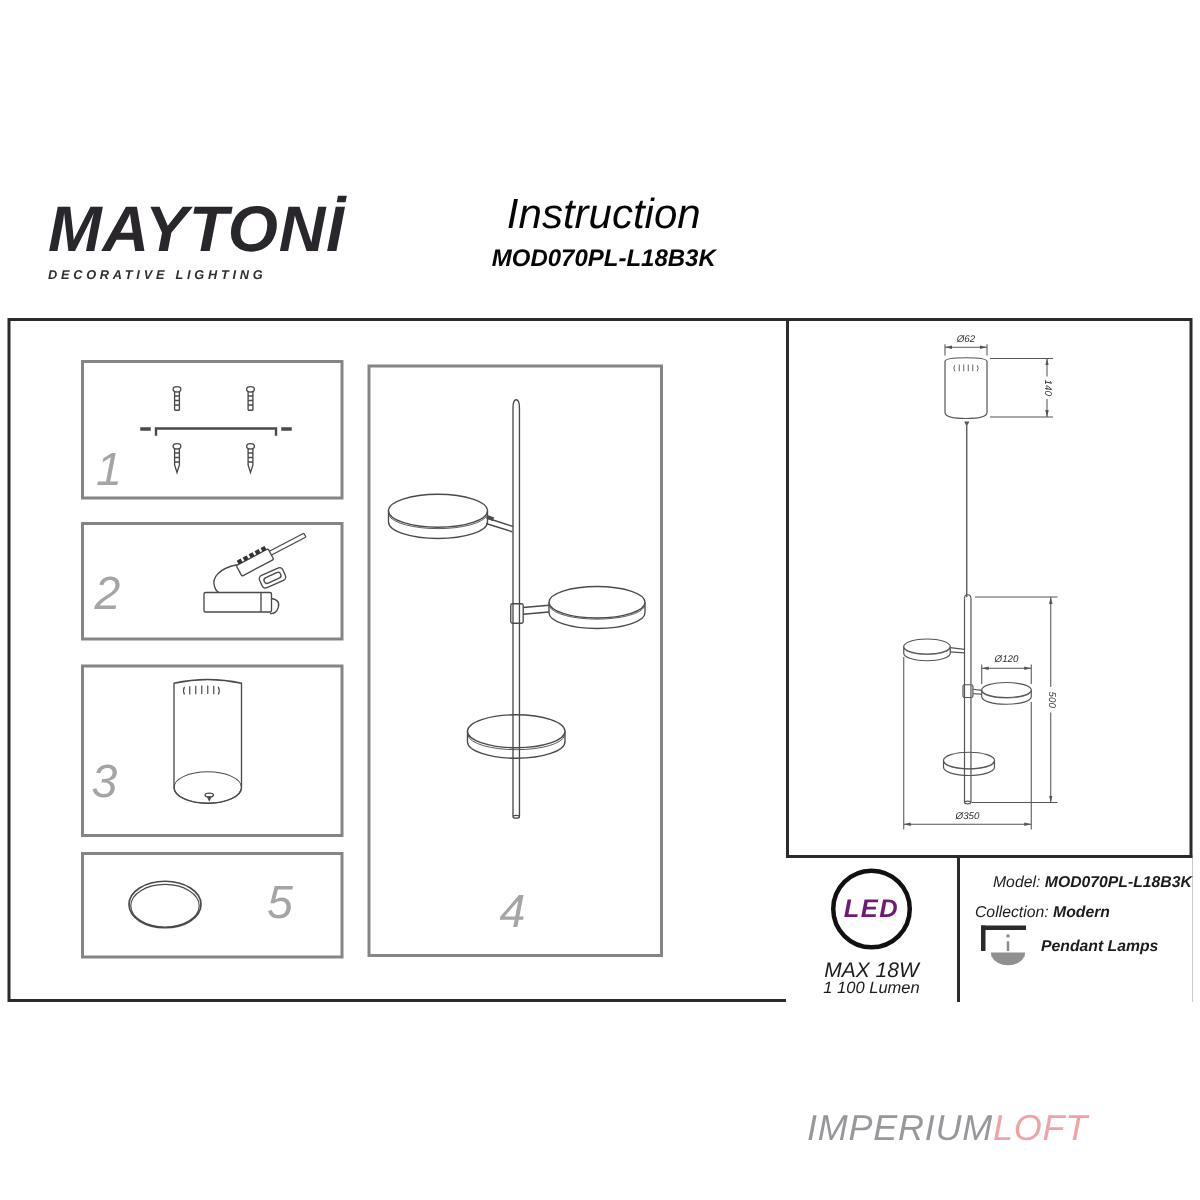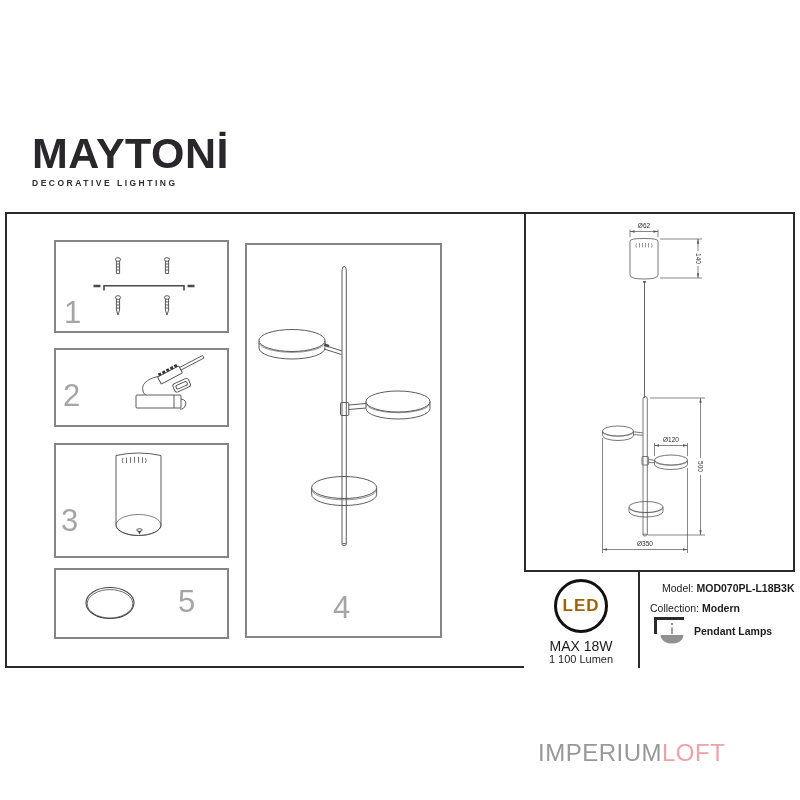--- a/index.html
+++ b/index.html
@@ -1,17 +1,17 @@
 <!DOCTYPE html>
 <html><head>
 <meta charset="utf-8">
 <style>
   * { margin:0; padding:0; box-sizing:border-box; }
   html,body { width:800px; height:800px; background:#ffffff; font-family:"Liberation Sans", sans-serif; }
-  .page { position:relative; width:800px; height:800px; background:#fff; overflow:hidden; }
+  .page { position:relative; width:800px; height:800px; background:#fff; overflow:hidden;font-style:italic; }
 
   
   .logo-block { position:absolute; left:32px; top:130px; width:208px; }
   .logo-brand { font-size:43px; font-weight:800; color:#29262c; line-height:1.1; letter-spacing:0.5px; }
   .logo-subtitle { margin-top:1px; font-size:8.5px; font-weight:600; letter-spacing:2.5px; color:#2e2e2e; text-align:left; }
   .title-block { position:absolute; left:285px; top:127px; width:235px; text-align:center; color:#060606; }
   .title-heading { font-size:28px; font-weight:500; }
   .title-model { font-size:16px; font-weight:700; margin-top:5px; }
 
   
@@ -37,21 +37,21 @@
   .dim-panel { position:absolute; left:524px; top:212px; width:271px; height:356px; }
   .dim-panel svg { width:100%; height:100%; display:block; }
   .dim-text { font-family:"Liberation Sans", sans-serif; font-size:6.5px; fill:#2f2f2f; }
 
   
   .spec-box { position:absolute; left:524px; top:570px; width:271px; height:98px; border-top:2px solid #2b2b2b; background:#fff; }
   .spec-divider { position:absolute; left:114px; top:0; width:2px; height:96px; background:#2b2b2b; }
   .led-cell { position:absolute; left:0; top:0; width:114px; height:96px; text-align:center; }
   .led-circle { position:absolute; left:30px; top:7px; width:54px; height:54px; border:3px solid #111; border-radius:50%;
                 display:flex; align-items:center; justify-content:center; }
-  .led-text { font-size:17px; font-weight:900; letter-spacing:1px; color:#a16207; }
+  .led-text { font-size:17px; font-weight:900; letter-spacing:1px; color:#701a75; }
   .spec-power { position:absolute; left:0; width:114px; top:66px; font-size:14px; font-weight:500; color:#1c1c1c; }
   .spec-lumen { position:absolute; left:0; width:114px; top:81px; font-size:11px; font-weight:500; color:#1c1c1c; }
   .spec-line { position:absolute; left:126px; font-size:10.5px; color:#1c1c1c; white-space:nowrap; }
   .spec-line .lbl { font-weight:400; margin-right:3px; }
   .spec-line .val { font-weight:700; }
   #spec-model { top:10px;padding-left:12px; }
   #spec-collection { top:30px; }
   .pendant-icon { position:absolute; left:127px; top:43px; width:38px; height:34px; }
   .spec-category { position:absolute; left:170px; top:53px; font-size:10.5px; font-weight:700; color:#1c1c1c; }
 
@@ -63,20 +63,24 @@
   .sketch { stroke:#4a4a4a; stroke-width:0.9; fill:none; }
 </style>
 </head>
 <body>
 
 <div class="page">
 
   <div class="logo-block">
     <div class="logo-brand">MAYTONİ</div>
     <div class="logo-subtitle">DECORATIVE LIGHTING</div>
+  </div>
+  <div class="title-block">
+    <div class="title-heading">Instruction</div>
+    <div class="title-model">MOD070PL-L18B3K</div>
   </div>
 
   <div class="main-frame"></div>
   <div class="frame-divider"></div>
 
   <div class="step-box" id="box1">
     <svg viewBox="0 0 171 89">
       <g class="sketch">
         <ellipse cx="62" cy="17.5" rx="2.6" ry="1.8"></ellipse>
         <path d="M60.4 19 V31.5 M63.6 19 V31.5 M60.4 31.5 H63.6 M60.4 22 H63.6 M60.4 25 H63.6 M60.4 28 H63.6"></path>

